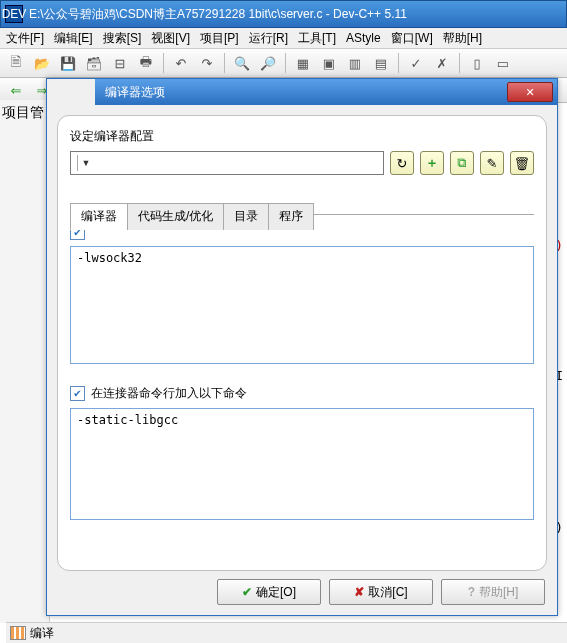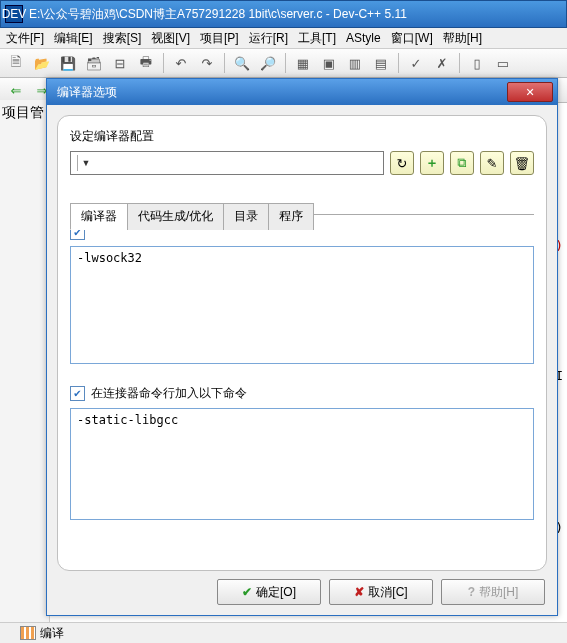--- a/index.html
+++ b/index.html
@@ -9,27 +9,27 @@
 .titlebar{height:26px;background:linear-gradient(#4a98e0,#2a6fc0);border:1px solid #1a4f90;display:flex;align-items:center;padding:0 4px;}
 .titlebar .app-icon{width:16px;height:16px;background:#0a4b9a;color:#fff;font-size:12px;font-weight:normal;display:flex;align-items:center;justify-content:center;margin-right:6px;border:1px solid #003;}
 .titlebar .title{color:#fff;font-size:12px;white-space:nowrap;}
 .menubar{height:20px;background:#f0f0f0;border-bottom:1px solid #ccc;display:flex;align-items:center;padding:0 2px;gap:2px;}
 .menubar span{padding:2px 4px;cursor:default;}
 .toolbar{height:28px;background:linear-gradient(#fdfdfd,#e8e8e8);border-bottom:1px solid #bbb;display:flex;align-items:center;padding:0 4px;gap:2px;}
 .tool-btn{width:22px;height:22px;border:1px solid transparent;border-radius:2px;display:flex;align-items:center;justify-content:center;font-size:13px;color:#555;cursor:default;}
 .tool-sep{width:1px;height:20px;background:#bbb;margin:0 3px;}
 .toolbar2{height:24px;background:linear-gradient(#fdfdfd,#e8e8e8);border-bottom:1px solid #bbb;display:flex;align-items:center;padding:0 4px;gap:2px;}
 .sidepanel{position:absolute;left:0;top:100px;width:45px;bottom:20px;background:#f4f4f4;border-right:1px solid #ccc;padding:4px 2px;font-size:14px;writing-mode:horizontal-tb;}
-.statusbar{position:absolute;left:0;right:0;bottom:0;height:20px;background:#f0f0f0;border-top:1px solid #ccc;display:flex;align-items:center;padding:0 20px;gap:4px;}
+.statusbar{position:absolute;left:6px;right:0;bottom:0;height:20px;background:#f0f0f0;border-top:1px solid #ccc;display:flex;align-items:center;padding:0 4px;gap:4px;}
 .sb-icon{width:14px;height:12px;border:1px solid #888;display:inline-block;}
 
 .codefrag{position:absolute;font-family:Consolas,monospace;font-size:13px;color:#000;}
 
 .dialog{position:absolute;left:46px;top:78px;width:510px;height:536px;border:1px solid #2a6fc0;background:#f0f0f0;box-shadow:0 0 6px rgba(0,0,0,.3);}
-.dlg-title{height:26px;background:linear-gradient(#5aa0e8,#2a6fc0);display:flex;align-items:center;justify-content:space-between;padding:0 4px 0 10px;}
+.dlg-title{height:26px;background:linear-gradient(#5aa0e8,#2a6fc0);display:flex;align-items:center;justify-content:space-between;padding:0 4px 0 10px;margin-left:48px;}
 .dlg-title span{color:#fff;font-size:12px;}
 .dlg-close{width:44px;height:18px;background:linear-gradient(#e07070,#c03030);border:1px solid #802020;border-radius:2px;color:#fff;display:flex;align-items:center;justify-content:center;font-size:11px;cursor:default;}
 .dlg-body{position:absolute;left:10px;right:10px;top:36px;bottom:44px;background:#fff;border:1px solid #c0c0c0;border-radius:12px;padding:10px 12px;}
 .group-label{margin:2px 0 6px 0;}
 .combo-row{display:flex;align-items:center;gap:6px;margin-bottom:12px;}
 .combo{flex:1;height:22px;border:1px solid #7a7a7a;background:#fff;display:flex;align-items:center;justify-content:space-between;padding:0 4px 0 6px;}
 .combo .arrow{width:16px;height:16px;border-left:1px solid #aaa;display:flex;align-items:center;justify-content:center;font-size:9px;color:#333;}
 .icon-btn{width:22px;height:22px;border:1px solid #8a8a5a;border-radius:3px;background:linear-gradient(#fefedc,#f0f0c0);display:flex;align-items:center;justify-content:center;font-size:13px;cursor:default;}
 
 .tabs{display:flex;border-bottom:1px solid #aaa;margin-bottom:10px;}

